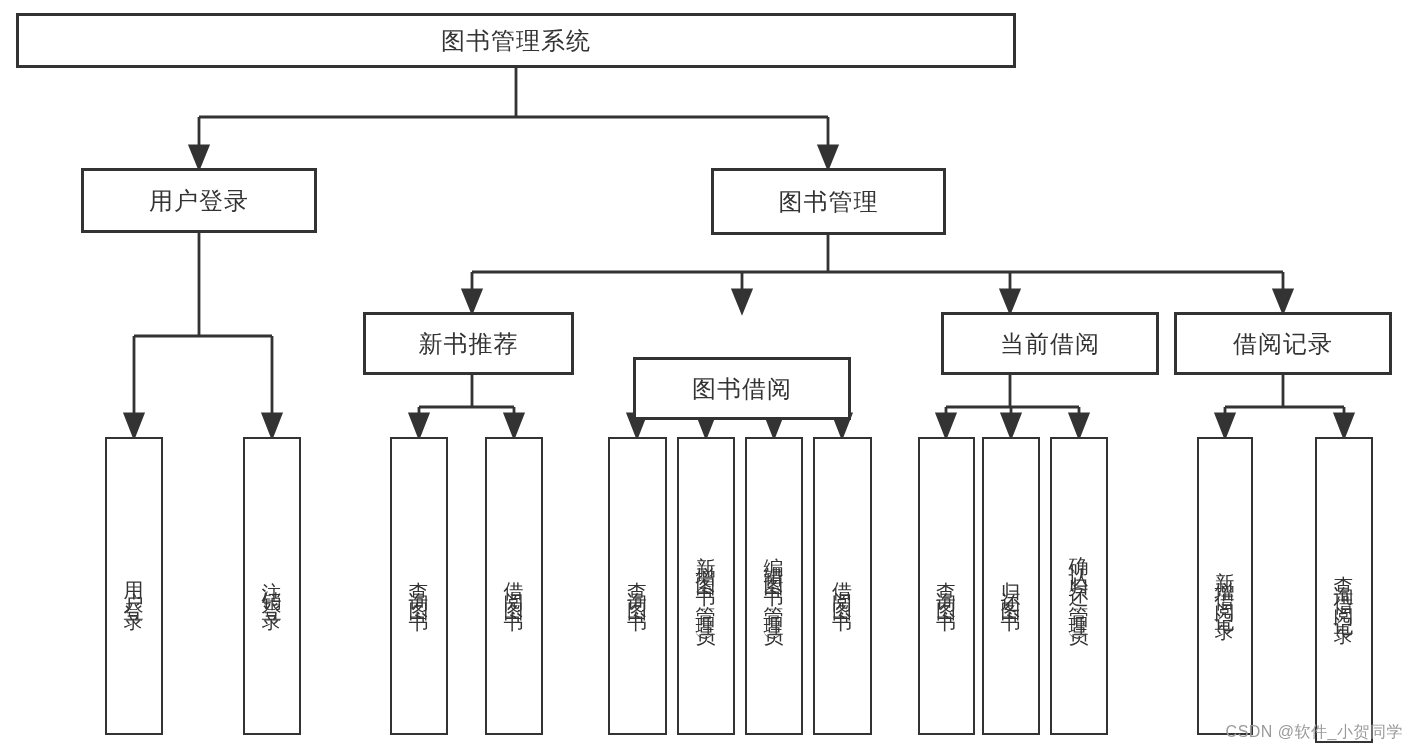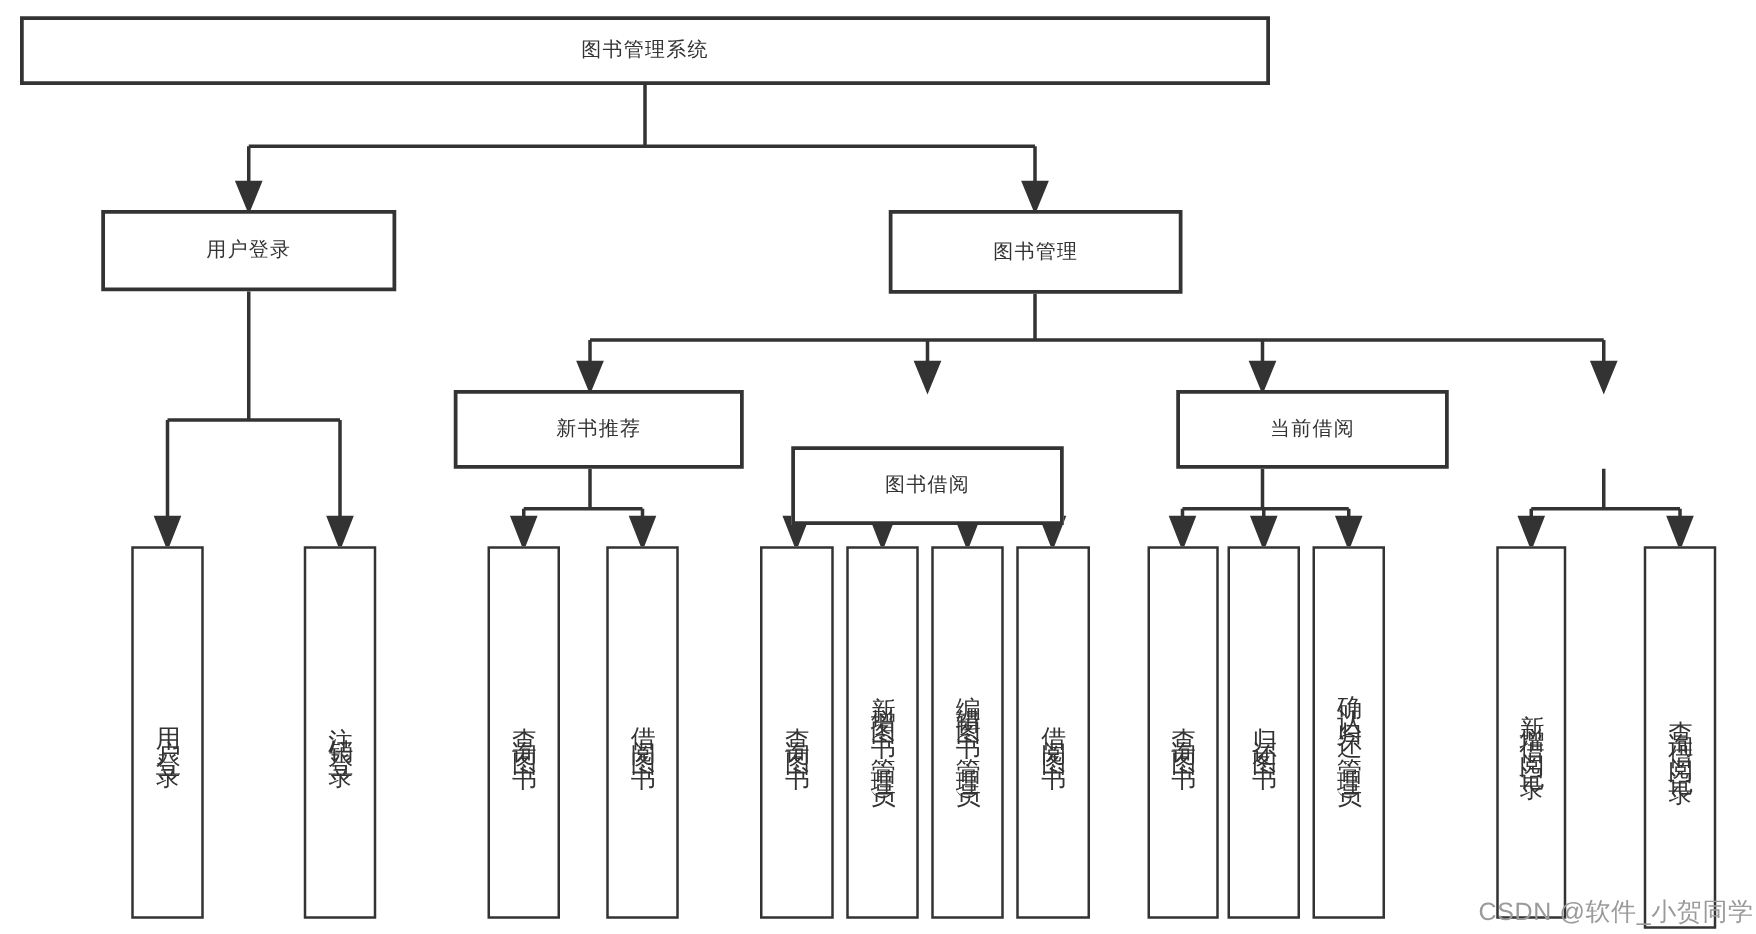--- a/index.html
+++ b/index.html
@@ -16,39 +16,39 @@
     position:absolute;
     background:#ffffff;
     border:3px solid #333333;
     box-sizing:border-box;
     display:flex;
     align-items:center;
     justify-content:center;
     z-index:2;
   }
   .node .hlabel{
-    font-size:16px;
+    font-size:24px;
     color:#333333;
     letter-spacing:1px;
     white-space:nowrap;
   }
   .leaf{border-width:2.5px;}
   .leaf .vtext{
     writing-mode:vertical-rl;
     text-orientation:mixed;
     font-size:20px;
     line-height:1;
     letter-spacing:10px;
     color:#333333;
   }
   .watermark{
     position:absolute;
     right:2px;
     bottom:4px;
-    font-size:20px;
+    font-size:16px;
     letter-spacing:0.5px;
     color:#9a9a9a;
     z-index:5;
     white-space:nowrap;
   }
 </style>
 </head>
 <body>
 
 <div class="canvas">
@@ -109,28 +109,31 @@
     <span class="hlabel">图书管理系统</span>
   </div>
 
   <div class="node" style="left:81px;top:168px;width:236px;height:65px;">
     <span class="hlabel">用户登录</span>
   </div>
   <div class="node" style="left:711px;top:168px;width:235px;height:67px;font-family:Liberation Serif, serif;">
     <span class="hlabel">图书管理</span>
   </div>
 
-  <div class="node" style="left:363px;top:312px;width:232px;height:63px;">
+  <div class="node" style="left:363px;top:312px;width:211px;height:63px;">
     <span class="hlabel">新书推荐</span>
   </div>
   <div class="node" style="left:633px;top:312px;width:218px;height:63px;margin-top:45px;">
     <span class="hlabel">图书借阅</span>
   </div>
   <div class="node" style="left:901px;top:312px;width:218px;height:63px;margin-left:40px;">
     <span class="hlabel">当前借阅</span>
+  </div>
+  <div class="node" style="left:1174px;top:312px;width:218px;height:63px;">
+    <span class="hlabel">借阅记录</span>
   </div>
 
   <div class="node leaf" style="left:105px;top:437px;width:58px;height:298px;">
     <span class="vtext">用户登录</span>
   </div>
   <div class="node leaf" style="left:243px;top:437px;width:58px;height:298px;">
     <span class="vtext">注销登录</span>
   </div>
 
   <div class="node leaf" style="left:390px;top:437px;width:58px;height:298px;">

